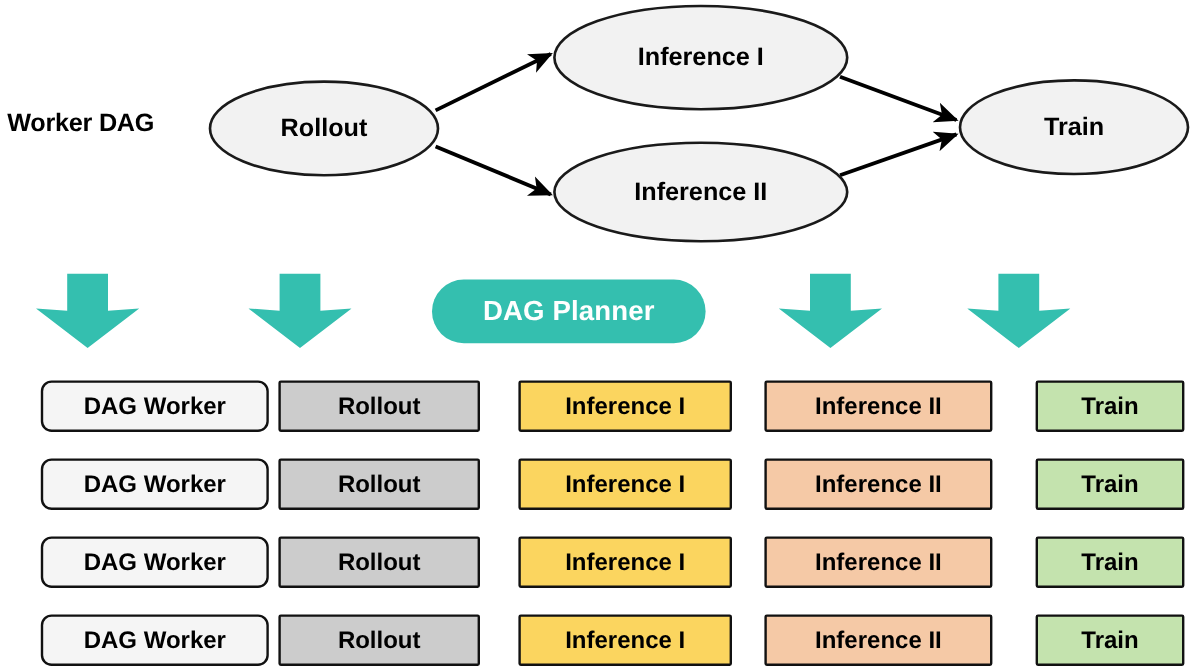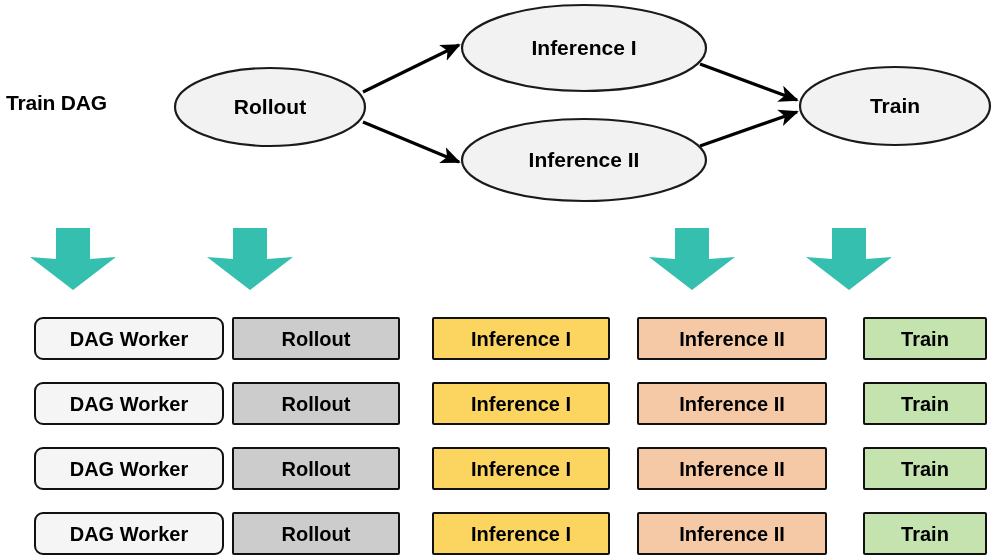--- a/index.html
+++ b/index.html
@@ -128,21 +128,21 @@
   .cell.task {
     border: 2.8px solid #111111;
     border-radius: 2px;
   }
 </style>
 </head>
 <body>
 
 <div id="canvas">
 
-  <div class="section-label" id="input-dag-label">Train DAG</div>
+  <div class="section-label" id="input-dag-label">Worker DAG</div>
 
   <svg id="dag-svg" viewBox="0 0 996 215">
     <defs>
       <marker id="arrowhead" markerWidth="7" markerHeight="7" refX="5.6" refY="3" orient="auto" markerUnits="strokeWidth">
         <path d="M0,0.3 L6.2,3 L0,5.7 L1.6,3 Z" fill="#000000"></path>
       </marker>
     </defs>
 
     <g>
       <line class="dag-edge" x1="363" y1="92" x2="459" y2="45" marker-end="url(#arrowhead)"></line>
@@ -188,20 +188,23 @@
           <path class="arrow-path" d="M26,0 L60,0 L60,31 L86,29 L43,62 L0,29 L26,31 Z"></path>
         </svg>
       </div>
       <div class="down-arrow" style="left: 806px;">
         <svg viewBox="0 0 86 62" preserveAspectRatio="none">
           <path class="arrow-path" d="M26,0 L60,0 L60,31 L86,29 L43,62 L0,29 L26,31 Z"></path>
         </svg>
       </div>
     </div>
 
+  <div id="planner-pill">
+    <span id="planner-pill-label">DAG Planner</span>
+  </div>
 
   <div id="workers">
       <div class="worker-row">
         <div class="cell worker-tag" style="left: 2px; width: 190px;">DAG Worker</div>
         <div class="cell task" style="left: 232px; width: 168px; background: rgb(204, 204, 204);">Rollout</div>
         <div class="cell task" style="left: 432px; width: 178px; background: rgb(251, 213, 95);">Inference I</div>
         <div class="cell task" style="left: 637px; width: 190px; background: rgb(245, 201, 166);">Inference II</div>
         <div class="cell task" style="left: 863px; width: 124px; background: rgb(196, 227, 174);">Train</div>
       </div>
       <div class="worker-row">

